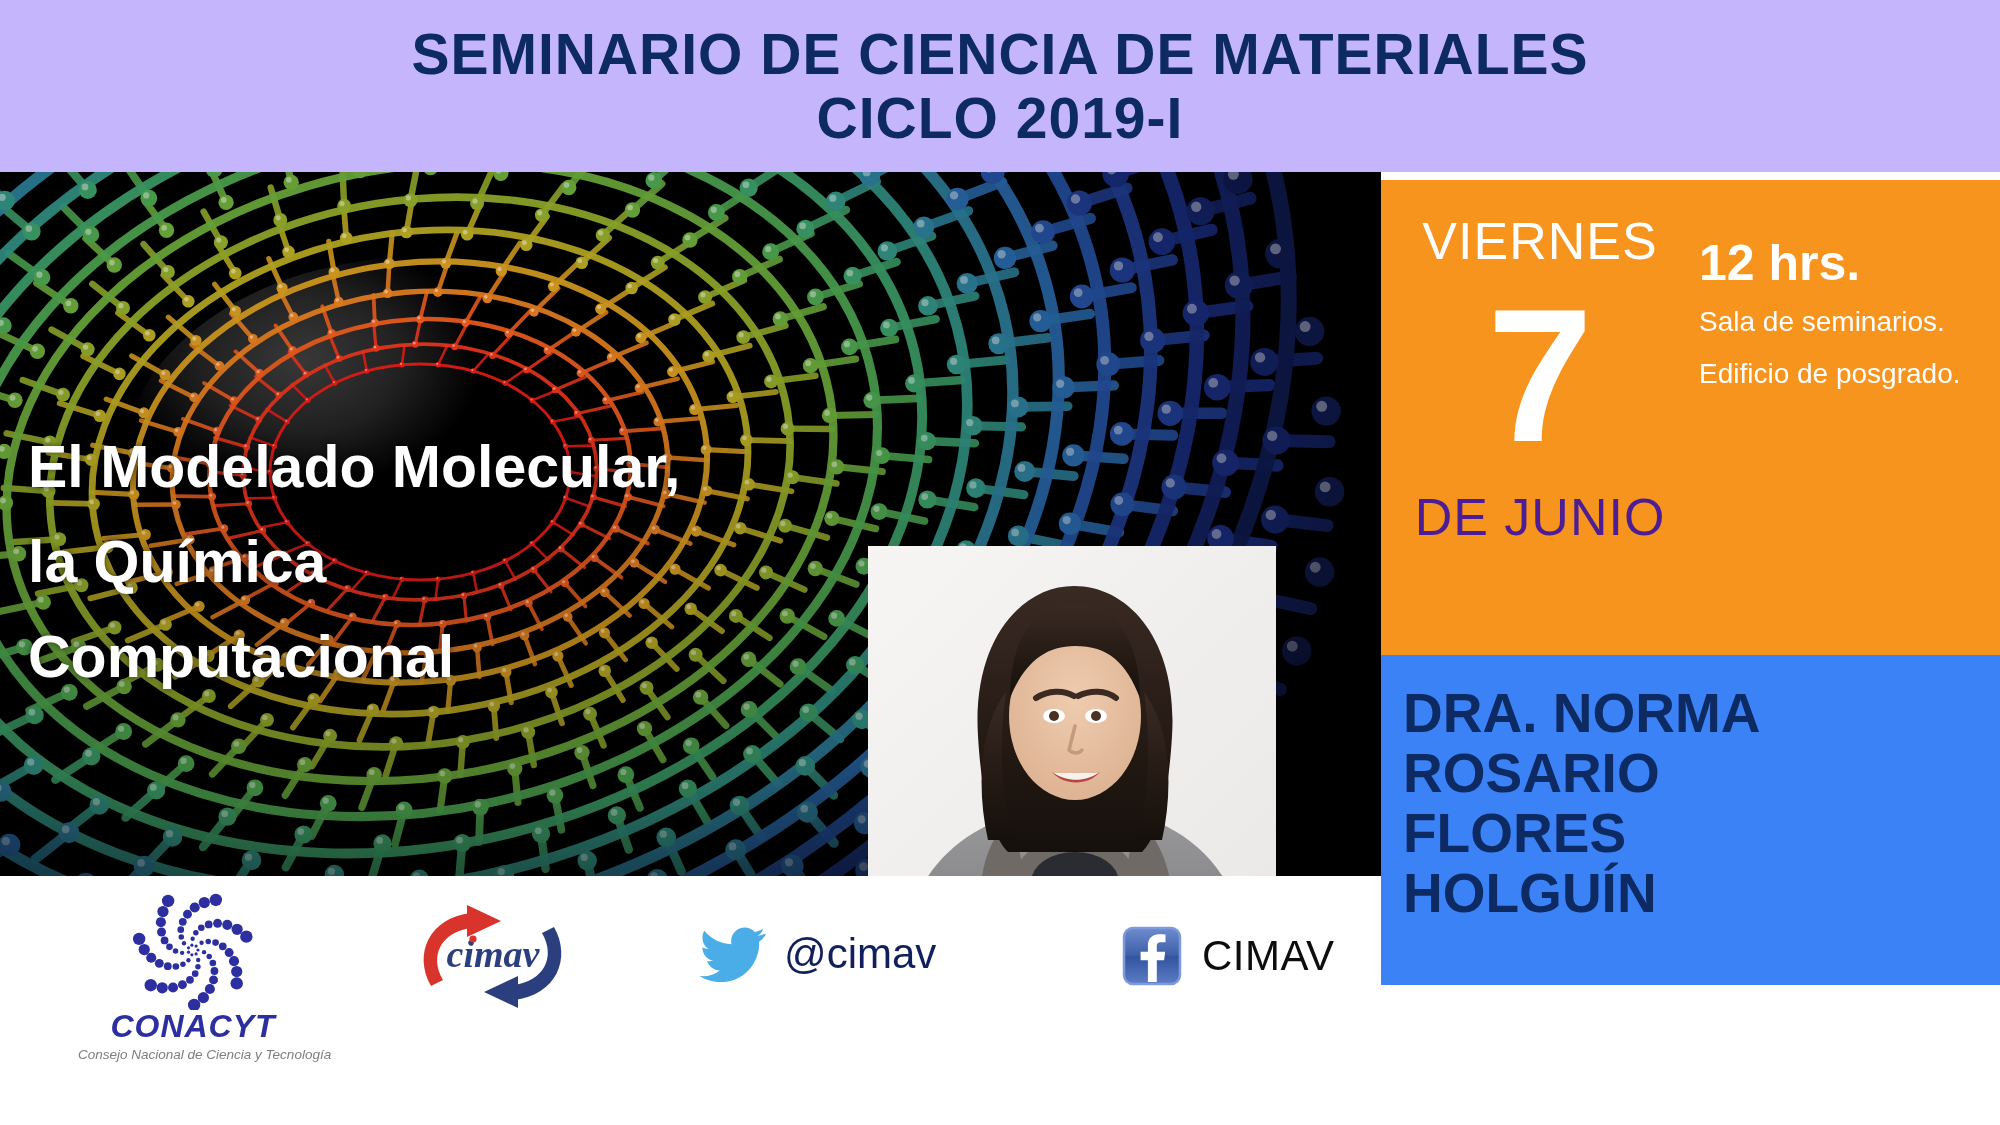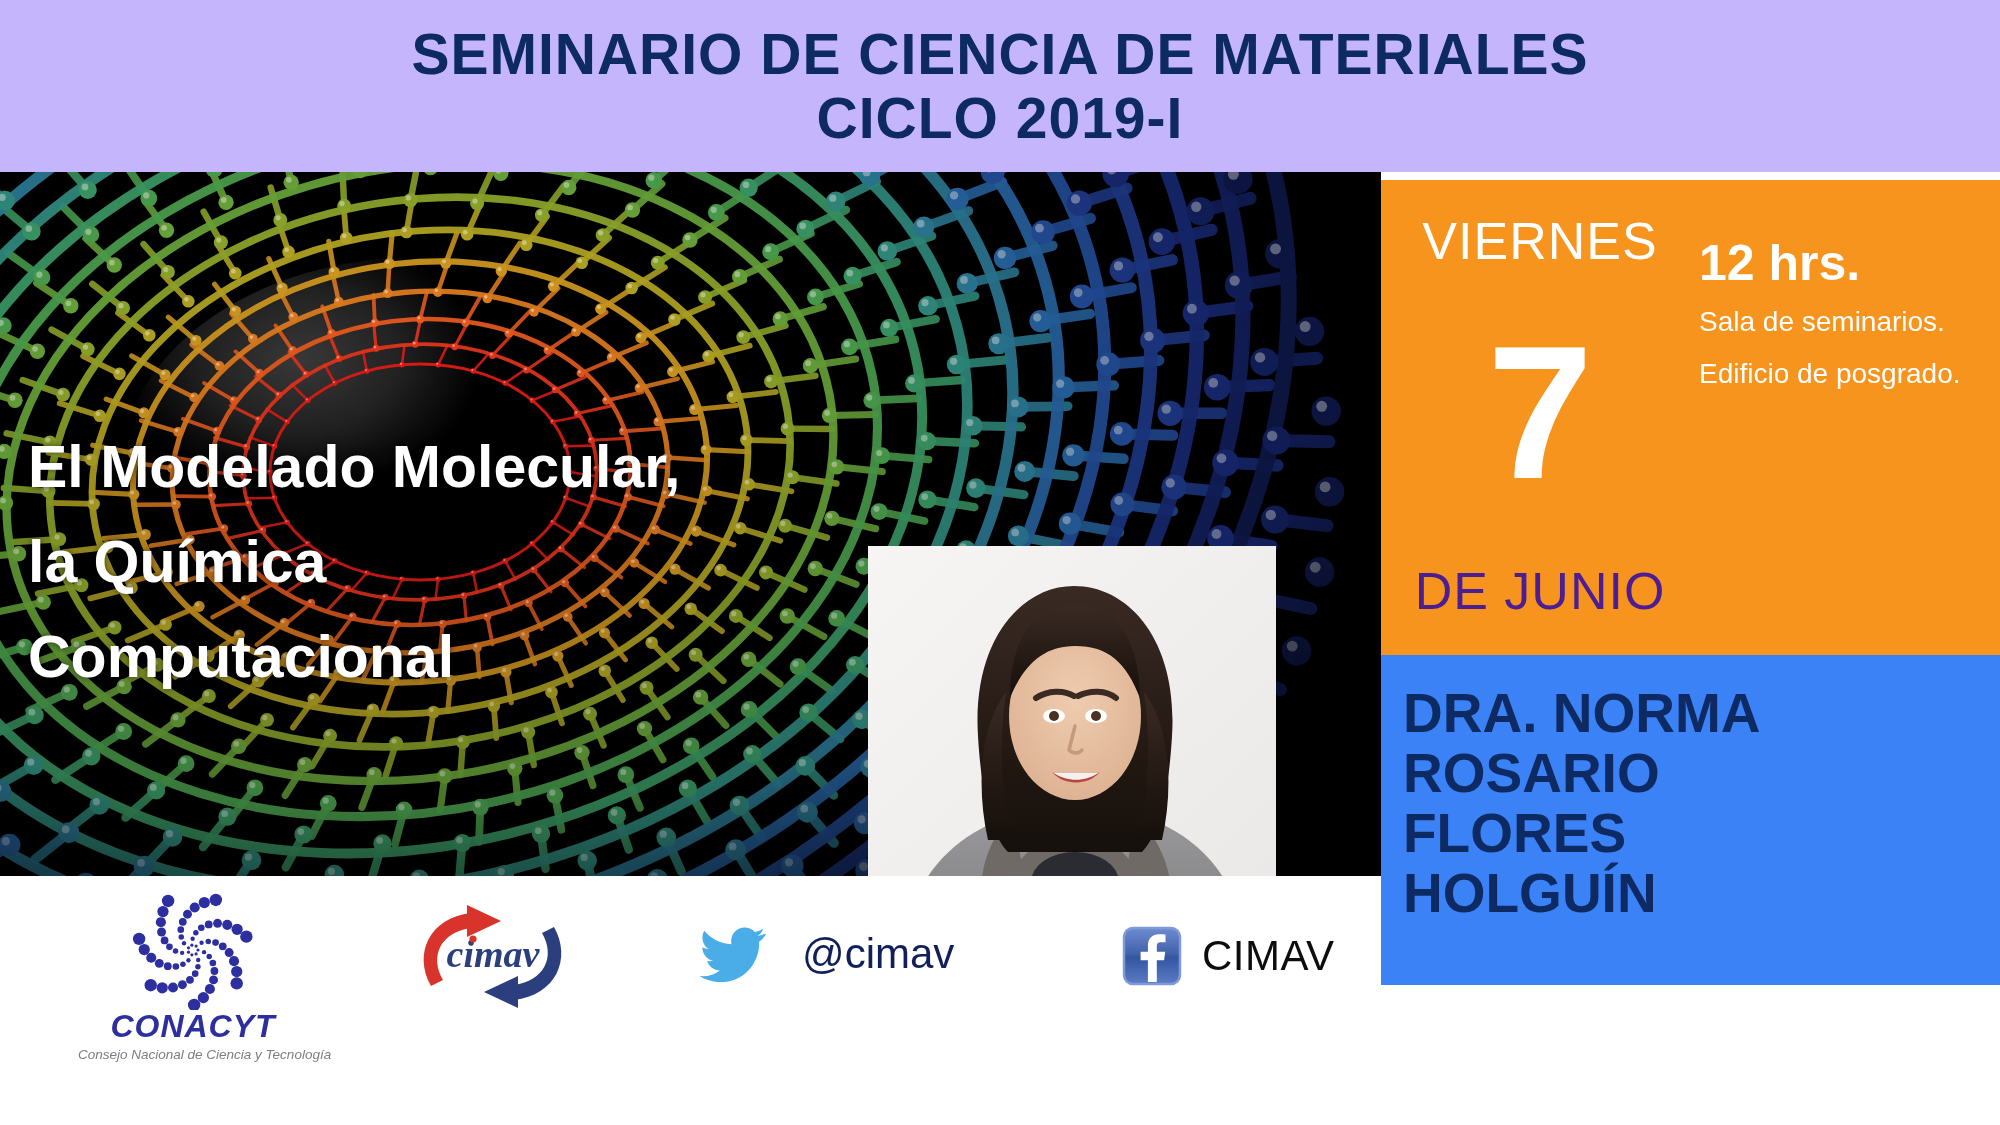--- a/index.html
+++ b/index.html
@@ -60,21 +60,21 @@
     text-shadow:0 0 6px rgba(0,0,0,.55);
   }
 
   
   #orange{
     position:absolute;left:1381px;top:180px;width:619px;height:475px;
     background:#F7941E;
   }
   #date-col{
     position:absolute;left:24px;top:10px;width:270px;height:455px;
-    display:flex;flex-direction:column;align-items:center;justify-content:flex-start;gap:37px;
+    display:flex;flex-direction:column;align-items:center;justify-content:flex-start;
   }
   #viernes{
     color:#ffffff;font-size:52px;line-height:58px;letter-spacing:1px;
     margin-top:22px;white-space:nowrap;
   }
   #daynum{
     color:#ffffff;font-weight:bold;font-size:190px;line-height:190px;
     margin-top:10px;
   }
   #dejunio{
@@ -116,21 +116,21 @@
     color:#2d2fa0;font-weight:bold;font-style:italic;font-size:32px;
     text-align:center;letter-spacing:1px;margin-top:-2px;
   }
   #cn-sub{
     color:#7d7d83;font-style:italic;font-size:13.5px;
     text-align:center;margin-top:2px;white-space:nowrap;
   }
 
   #cimavlogo{left:405px;top:28px;width:175px;height:105px;}
 
-  #twitter{left:700px;top:50px;display:flex;align-items:center;gap:36px;}
+  #twitter{left:700px;top:50px;display:flex;align-items:center;gap:18px;}
   #tw-handle{color:#11205c;font-size:42px;line-height:42px;}
 
   #facebook{left:1122px;top:50px;display:flex;align-items:center;gap:20px;}
   #fb-label{color:#0d0d0d;font-size:42px;line-height:42px;letter-spacing:.5px;}
 </style>
 </head>
 <body>
 
 <div id="header">
   <div class="hdr-line">SEMINARIO DE CIENCIA DE MATERIALES</div>

